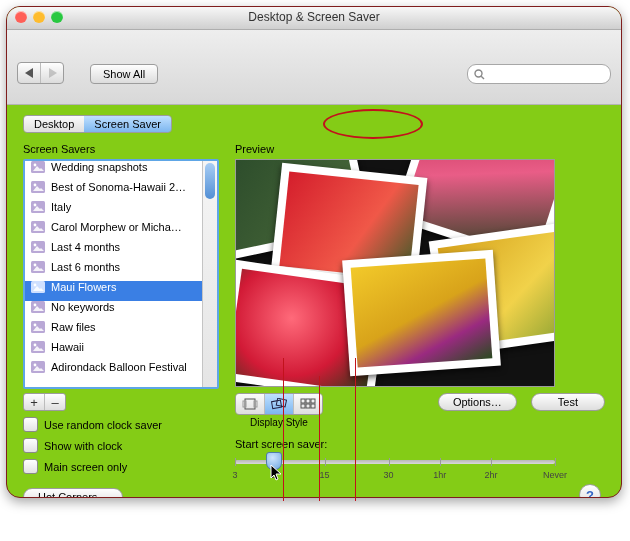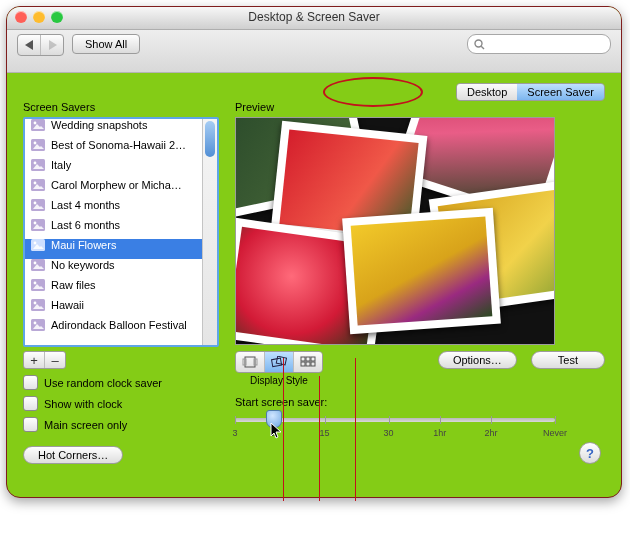--- a/index.html
+++ b/index.html
@@ -1,28 +1,28 @@
 <!DOCTYPE html>
 <html><head>
 <meta charset="utf-8">
 <style>
 html,body{margin:0;padding:0;font-family:"Lucida Grande","Helvetica Neue",Arial,sans-serif;font-size:11px;color:#000;background:#fff}
 .stage{position:relative;width:630px;height:541px}
 .win{position:absolute;left:6px;top:6px;width:614px;height:490px;border:1px solid #7f1d1d;border-radius:14px;background:#84cc16;box-shadow:0 4px 12px rgba(0,0,0,.35);overflow:hidden}
 .titlebar{height:22px;background:linear-gradient(#f7f7f7,#cfcfcf);border-bottom:1px solid #aeaeae;position:relative;border-radius:6px 6px 0 0}
 .tl{position:absolute;top:4px;border-radius:50%;width:12px;height:12px;box-shadow:inset 0 1px 0 rgba(255,255,255,.6)}
-.tb{position:relative;height:34px;background:linear-gradient(#eee,#d8d8d8);border-bottom:1px solid #b4b4b4;padding:4px 10px;display:flex;align-items:flex-start;gap:8px}
+.tb{position:relative;height:34px;background:linear-gradient(#eee,#d8d8d8);border-bottom:1px solid #b4b4b4;padding:20px 10px;display:flex;align-items:flex-end;gap:26px}
 .seg{display:inline-flex;border:1px solid #9c9c9c;border-radius:4px;overflow:hidden;background:linear-gradient(#fefefe,#dcdcdc)}
 .segbtn{width:22px;height:20px;display:flex;align-items:center;justify-content:center;font-size:12px;color:#555;border-right:1px solid #bcbcbc}
 .segbtn:last-child{border-right:none}
 .btn{border:1px solid #9c9c9c;border-radius:4px;background:linear-gradient(#fefefe,#dcdcdc);padding:3px 12px;font-size:11px}
 .search{margin-left:auto;width:130px;height:18px;border-radius:9px;border:1px solid #a7a7a7;background:#fff;display:flex;align-items:center;padding:0 6px;gap:4px}
 .search svg{flex:none}
 .content{position:relative;padding:10px 16px 12px 16px}
-.tabs{display:flex;justify-content:flex-end;position:relative}
+.tabs{display:flex;justify-content:flex-start;margin-bottom:10px;position:relative}
 .tabseg{display:inline-flex;border:1px solid #9c9c9c;border-radius:4px;overflow:hidden}
 .tabbtn{padding:2px 10px;font-size:11px;background:linear-gradient(#fbfbfb,#dedede)}
 .tabbtn.sel{background:linear-gradient(#bfe0ff,#7db6ef);color:#000}
 .circlemark{position:absolute;border:2px solid #c2121c;border-radius:50%;width:96px;height:26px;pointer-events:none}
 .row{display:flex;gap:16px}
 .colL{width:196px}
 .colR{flex:1}
 .lbl{font-size:11px;margin-bottom:4px}
 .listwrap{border:2px solid #5ea6e6;border-radius:2px;background:#fff;height:226px;overflow:hidden;position:relative}
 .list{list-style:none;margin:0;padding:0}

